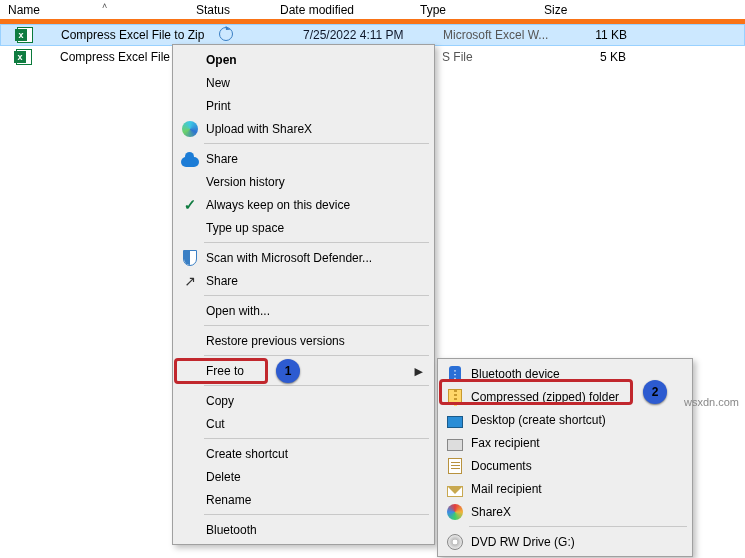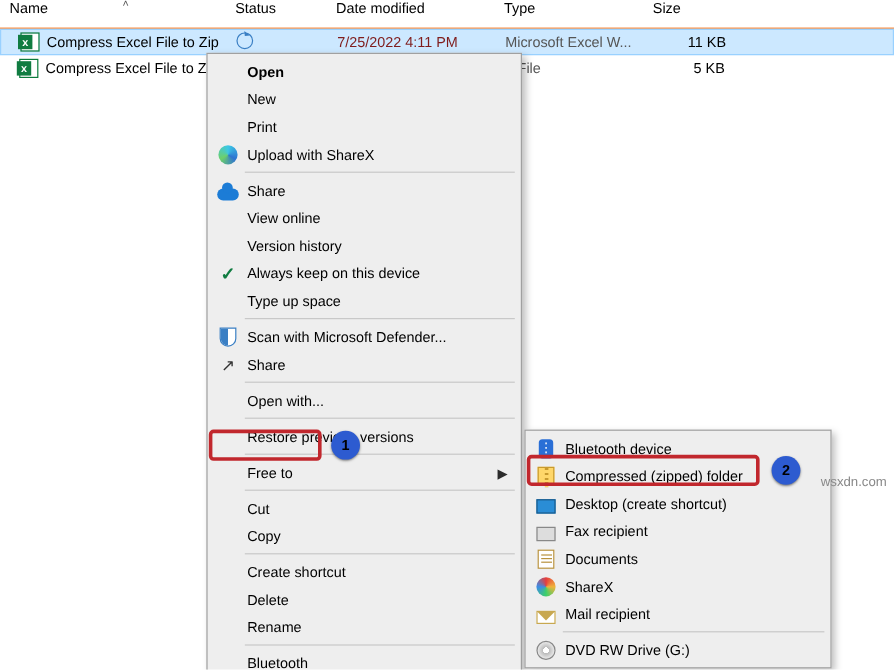--- a/index.html
+++ b/index.html
@@ -1,34 +1,34 @@
 <!DOCTYPE html>
 <html><head>
 <meta charset="utf-8">
 <style>
   * { box-sizing: border-box; margin: 0; padding: 0; font-family: "Segoe UI", Arial, sans-serif; font-size: 12px; color: #000; }
   body { width: 745px; height: 558px; background: #fff; position: relative; overflow: hidden; }
 
-  .header { display: flex; border-bottom: 1px solid #f97316; height: 24px; padding-left: 8px; }
+  .header { display: flex; border-bottom: 5px solid #f97316; height: 24px; align-items: center; padding-left: 8px; }
   .hcol { color: #333; }
   .hcol.name { width: 188px; position: relative; }
   .hcol.status { width: 84px; }
   .hcol.date { width: 140px; }
   .hcol.type { width: 124px; }
   .hcol.size { width: 80px; text-align: left; }
   .sort-ind { position: absolute; top: -2px; left: 94px; font-size: 9px; color: #555; }
 
   .files { }
   .row { display: flex; height: 22px; align-items: center; padding-left: 16px; }
   .row.sel { background: #cce8ff; border: 1px solid #99d1ff; }
   .row .ficon { width: 18px; height: 16px; margin-right: 4px; }
-  .row .fname { width: 158px; white-space: nowrap; overflow: hidden; text-overflow: clip; }
+  .row .fname { width: 158px; white-space: nowrap; overflow: hidden; text-overflow: clip; margin-left: 22px; }
   .row.sel .fname { width: 158px; }
   .row .fstatus { width: 84px; }
-  .row .fdate { width: 140px; color: #7f1d1d; }
+  .row .fdate { width: 140px; color: #0f172a; }
   .row .ftype { width: 124px; color: #555; white-space: nowrap; overflow: hidden; }
   .row .fsize { width: 60px; text-align: right; color: #000000; }
 
   .excel-icon { display:inline-block; width:16px; height:16px; background: linear-gradient(#fff,#fff); border:1px solid #0a7a3b; position:relative; }
   .excel-icon::after { content:"x"; position:absolute; left:-3px; top:1px; width:12px; height:12px; background:#107c41; color:#fff; font-size:9px; font-weight:bold; text-align:center; line-height:12px; }
   .sync-icon { display:inline-block; width:14px; height:14px; border:1.5px solid #3a7fc4; border-radius:50%; position:relative; }
   .sync-icon::before { content:""; position:absolute; left:3px; top:-1px; border:3px solid transparent; border-top-color:#3a7fc4; transform:rotate(40deg); }
 
   
   .menu { position: absolute; background: #eeeeee; border: 1px solid #a0a0a0; box-shadow: 3px 3px 6px rgba(0,0,0,0.25); padding: 3px; }
@@ -120,23 +120,20 @@
       <span>Upload with ShareX</span>
     </div>
   <div class="sep"></div>
   <div class="item">
       <span class="micon">
         <span class="i-cloud"></span>
       </span>
       <span>Share</span>
     </div>
   <div class="item">
-      <span>View online</span>
-    </div>
-  <div class="item">
       <span>Version history</span>
     </div>
   <div class="item">
       <span class="micon i-check">✓</span>
       <span>Always keep on this device</span>
     </div>
   <div class="item">
       <span>Type up space</span>
     </div>
   <div class="sep"></div>
@@ -158,25 +155,25 @@
   <div class="item">
       <span>Restore previous versions</span>
     </div>
   <div class="sep"></div>
   <div class="item">
       <span>Free to</span>
       <span class="arrow">▶</span>
     </div>
   <div class="sep"></div>
   <div class="item">
+      <span>Copy</span>
+    </div>
+  <div class="item">
       <span>Cut</span>
     </div>
-  <div class="item">
-      <span>Copy</span>
-    </div>
   <div class="sep"></div>
   <div class="item">
       <span>Create shortcut</span>
     </div>
   <div class="item">
       <span>Delete</span>
     </div>
   <div class="item">
       <span>Rename</span>
     </div>
@@ -212,29 +209,29 @@
       <span>Fax recipient</span>
     </div>
   <div class="item">
       <span class="micon">
         <span class="i-docs"></span>
       </span>
       <span>Documents</span>
     </div>
   <div class="item">
       <span class="micon">
+        <span class="i-mail"></span>
+      </span>
+      <span>Mail recipient</span>
+    </div>
+  <div class="item">
+      <span class="micon">
         <span class="i-sharex"></span>
       </span>
       <span>ShareX</span>
-    </div>
-  <div class="item">
-      <span class="micon">
-        <span class="i-mail"></span>
-      </span>
-      <span>Mail recipient</span>
     </div>
   <div class="sep"></div>
   <div class="item">
       <span class="micon">
         <span class="i-dvd"></span>
       </span>
       <span>DVD RW Drive (G:)</span>
     </div>
 </div>
 

